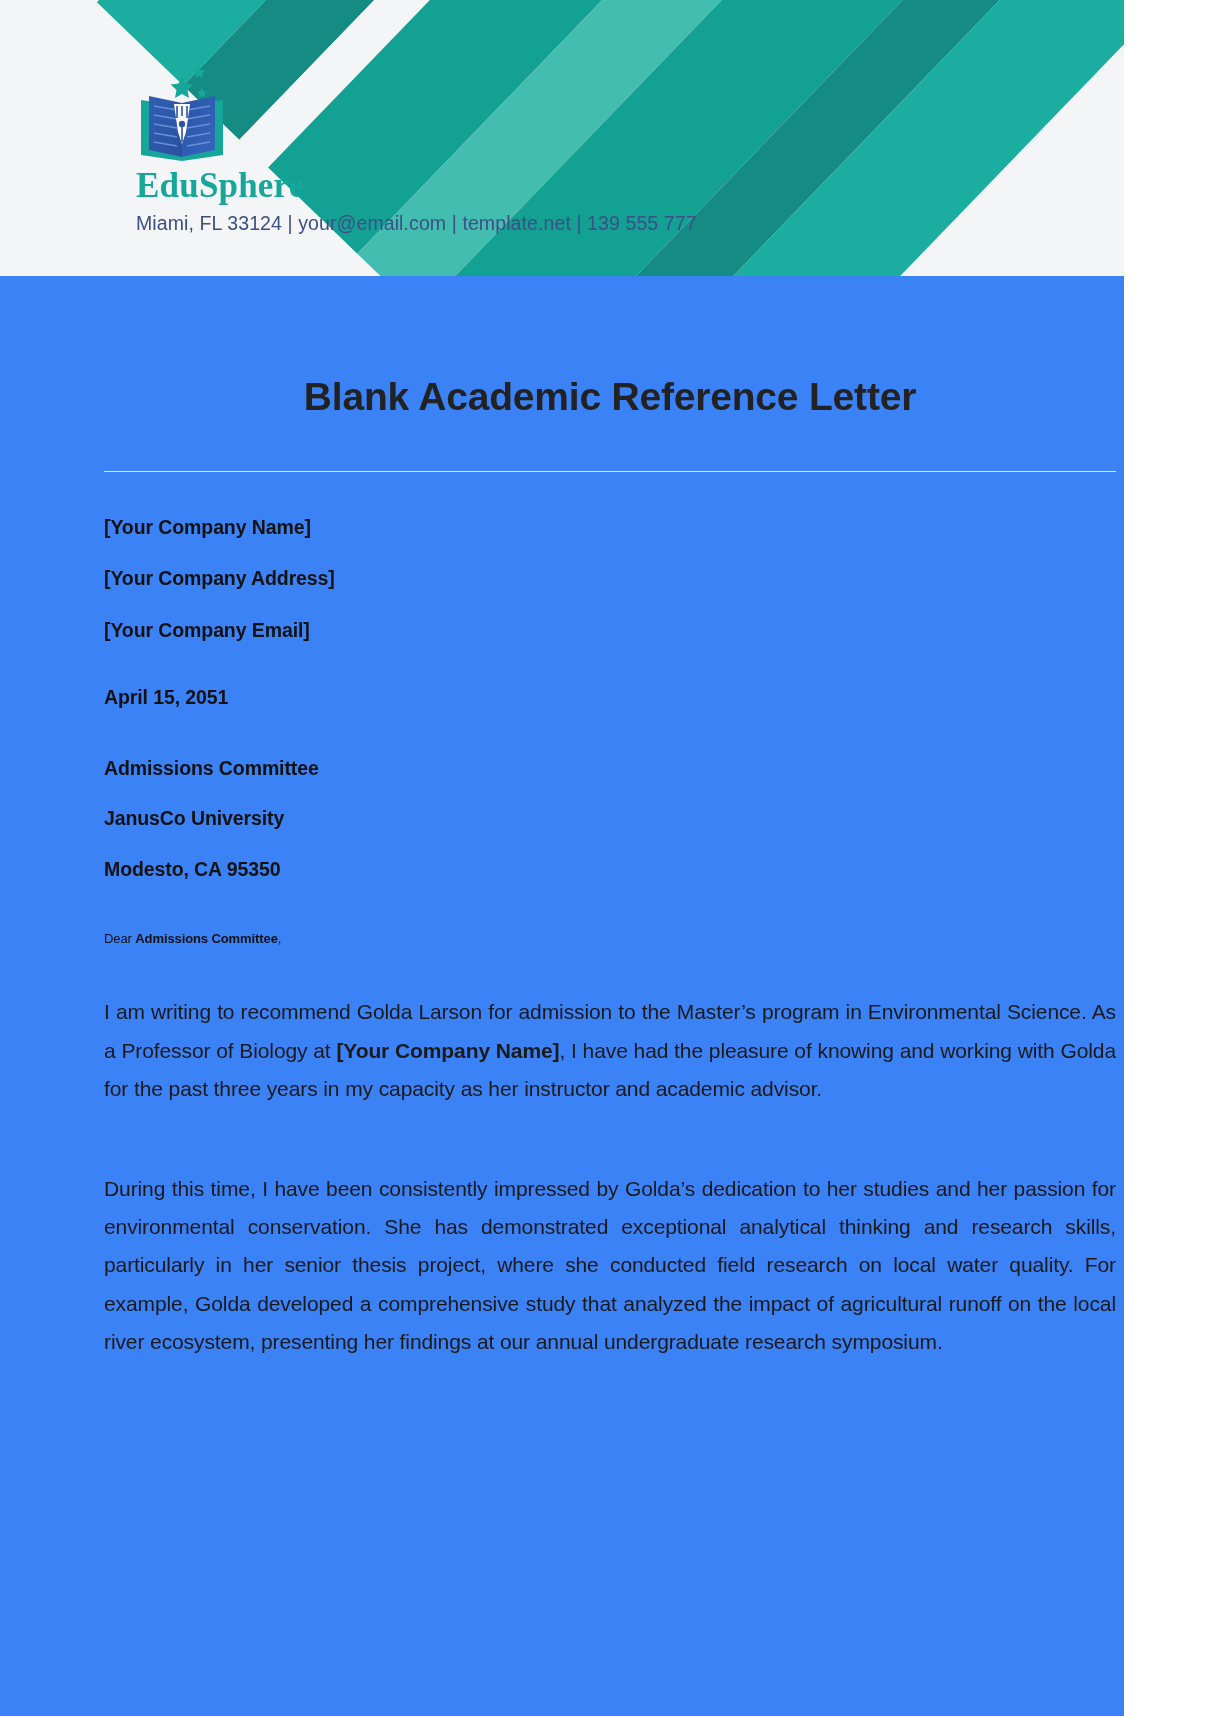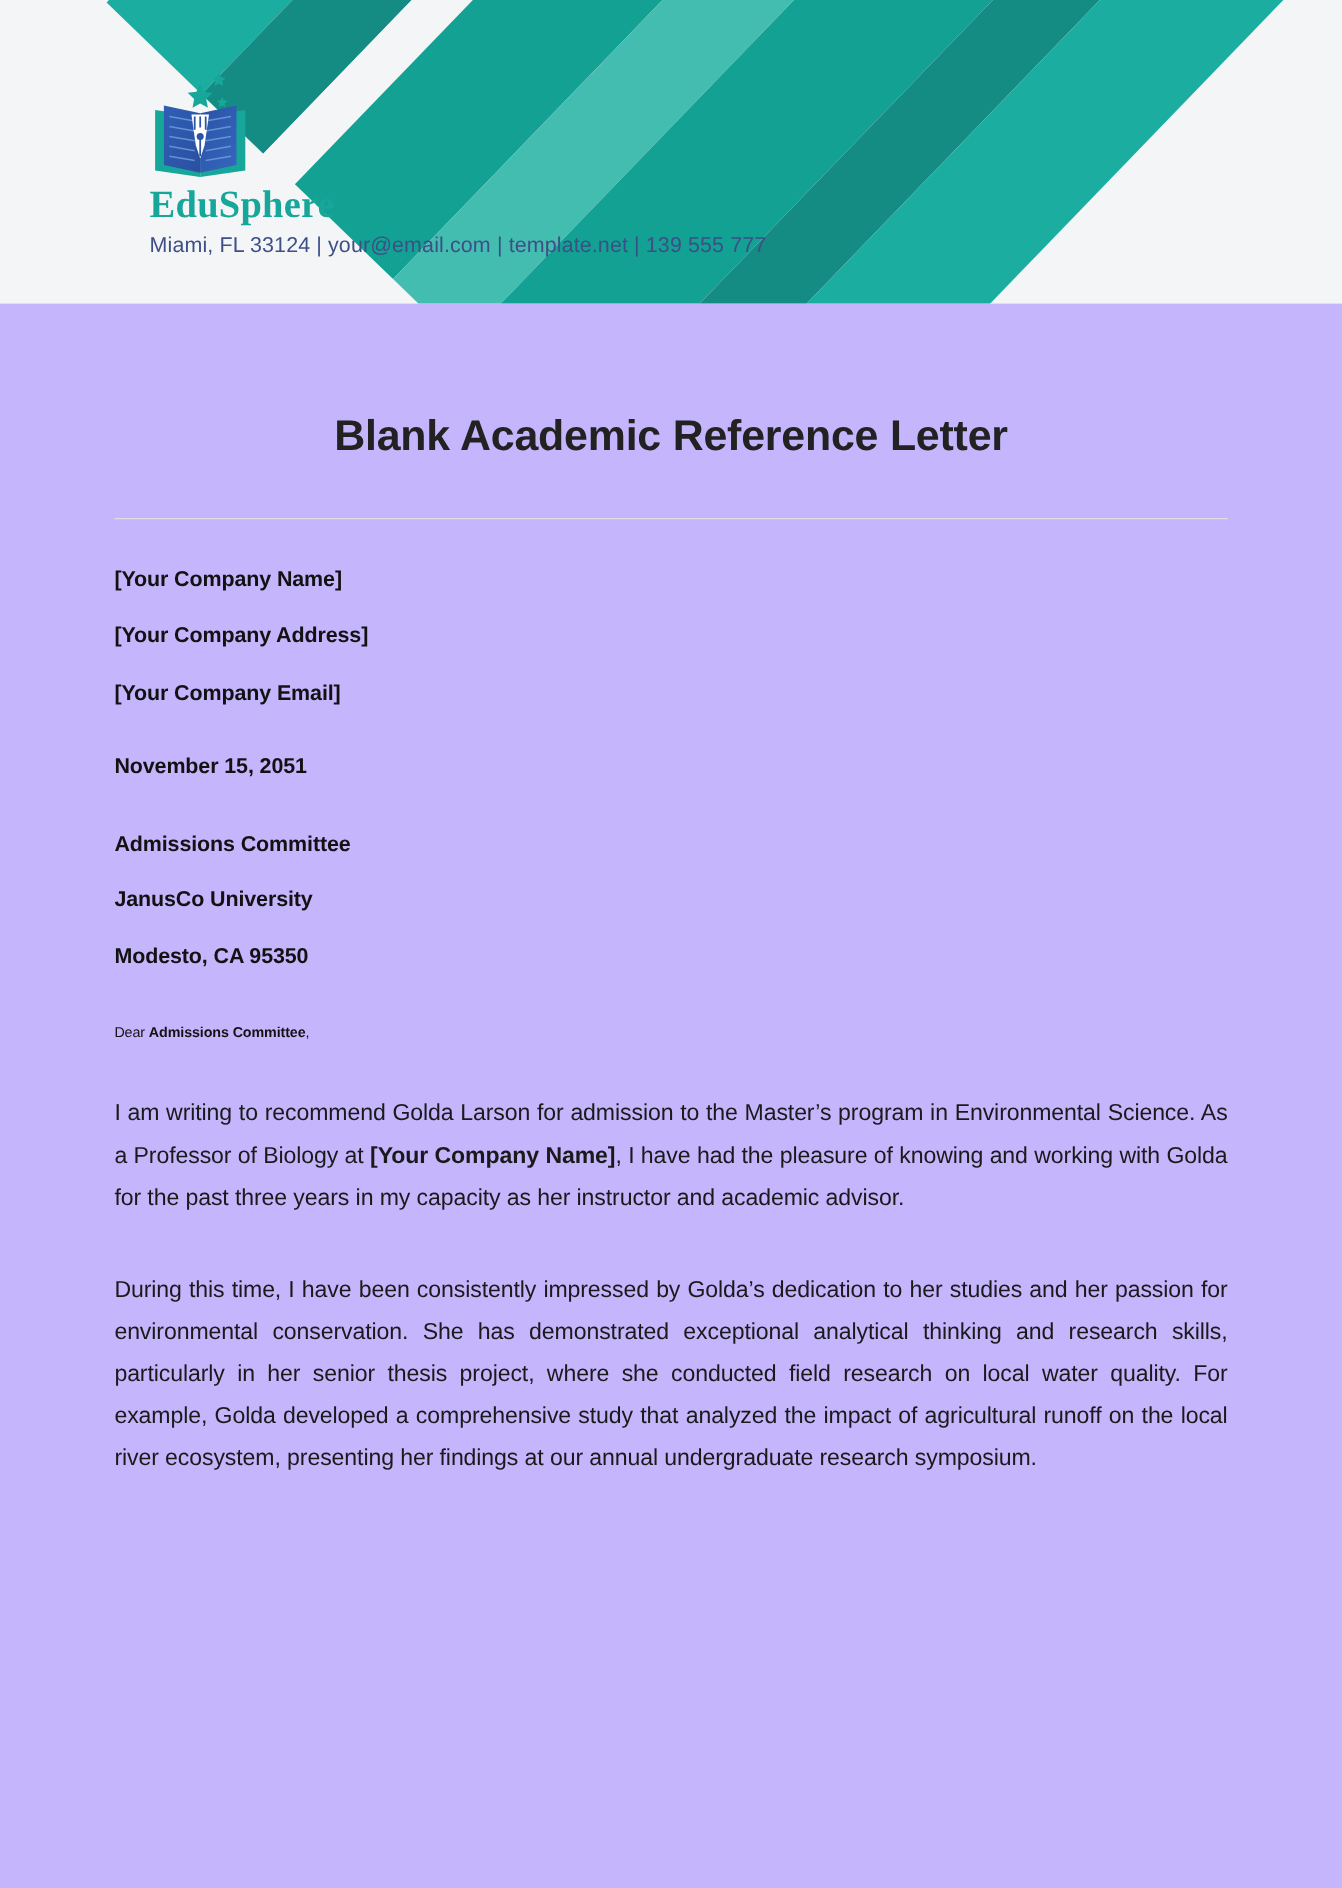--- a/index.html
+++ b/index.html
@@ -7,23 +7,23 @@
     padding: 0;
     background: #ffffff;
   }
   body {
     font-family: "Liberation Sans", sans-serif;
     color: #111111;
   }
 
   .page {
     position: relative;
-    width: 1220px;
+    width: 1124px;
     height: 1716px;
-    background: #c4b5fd;
+    background: #3b82f6;
     overflow: hidden;
   }
 
   
   .header {
     position: relative;
     width: 1220px;
     height: 276px;
     background: #f4f5f6;
     overflow: hidden;
@@ -151,21 +151,21 @@
     color: #1a1a1a;
     line-height: 1.82;
     text-align: justify;
     text-justify: inter-word;
     letter-spacing: -0.1px;
   }
   .body-para b {
     font-weight: 700;
   }
   .body-para.tight {
-    margin-top: 46px;
+    margin-top: 62px;
   }
 </style>
 </head>
 <body>
 
 <div class="page">
 
   <div class="header">
 
     <div class="stripes">
@@ -240,21 +240,21 @@
     <h1 class="doc-title">Blank Academic Reference Letter</h1>
 
     <div class="rule"></div>
 
     <div class="addr-block">
       <div class="addr-line">[Your Company Name]</div>
       <div class="addr-line">[Your Company Address]</div>
       <div class="addr-line">[Your Company Email]</div>
     </div>
 
-    <div class="date-line">November 15, 2051</div>
+    <div class="date-line">April 15, 2051</div>
 
     <div class="recipient-block">
       <div class="recipient-line">Admissions Committee</div>
       <div class="recipient-line">JanusCo University</div>
       <div class="recipient-line">Modesto, CA 95350</div>
     </div>
 
     <div class="salutation"><span>Dear </span><b>Admissions Committee</b><span>,</span></div>
 
     <p class="body-para"><span>I am writing to recommend Golda Larson for admission to the Master’s program in Environmental Science. As a Professor of Biology at </span><b>[Your Company Name]</b><span>, I have had the pleasure of knowing and working with Golda for the past three years in my capacity as her instructor and academic advisor.</span></p>

